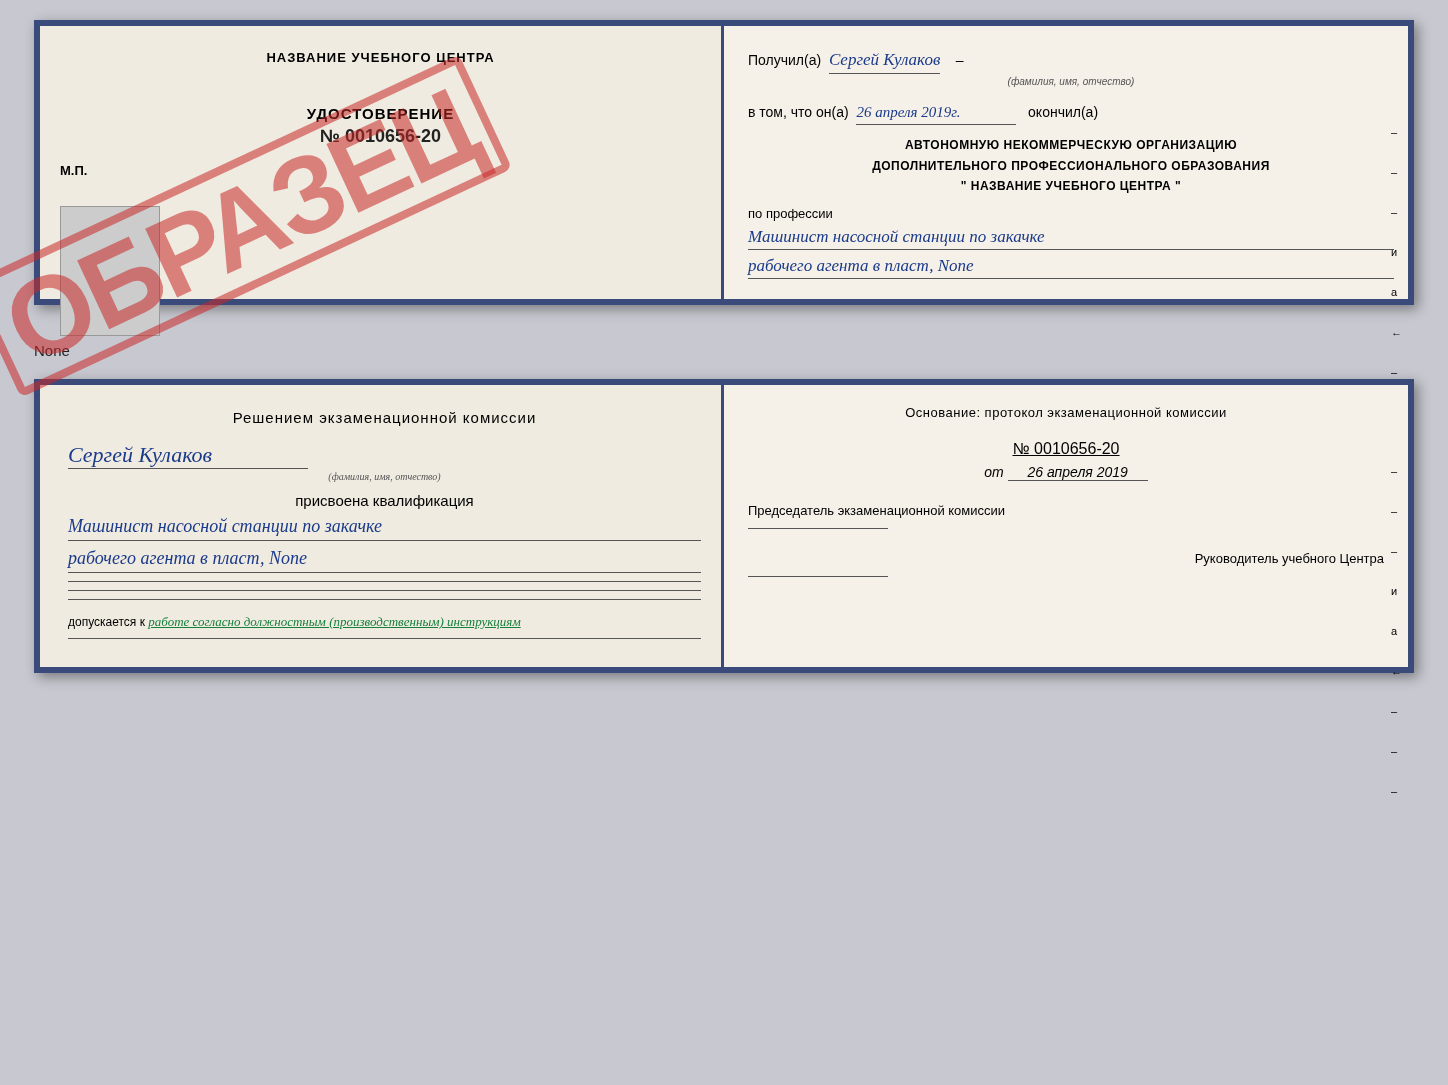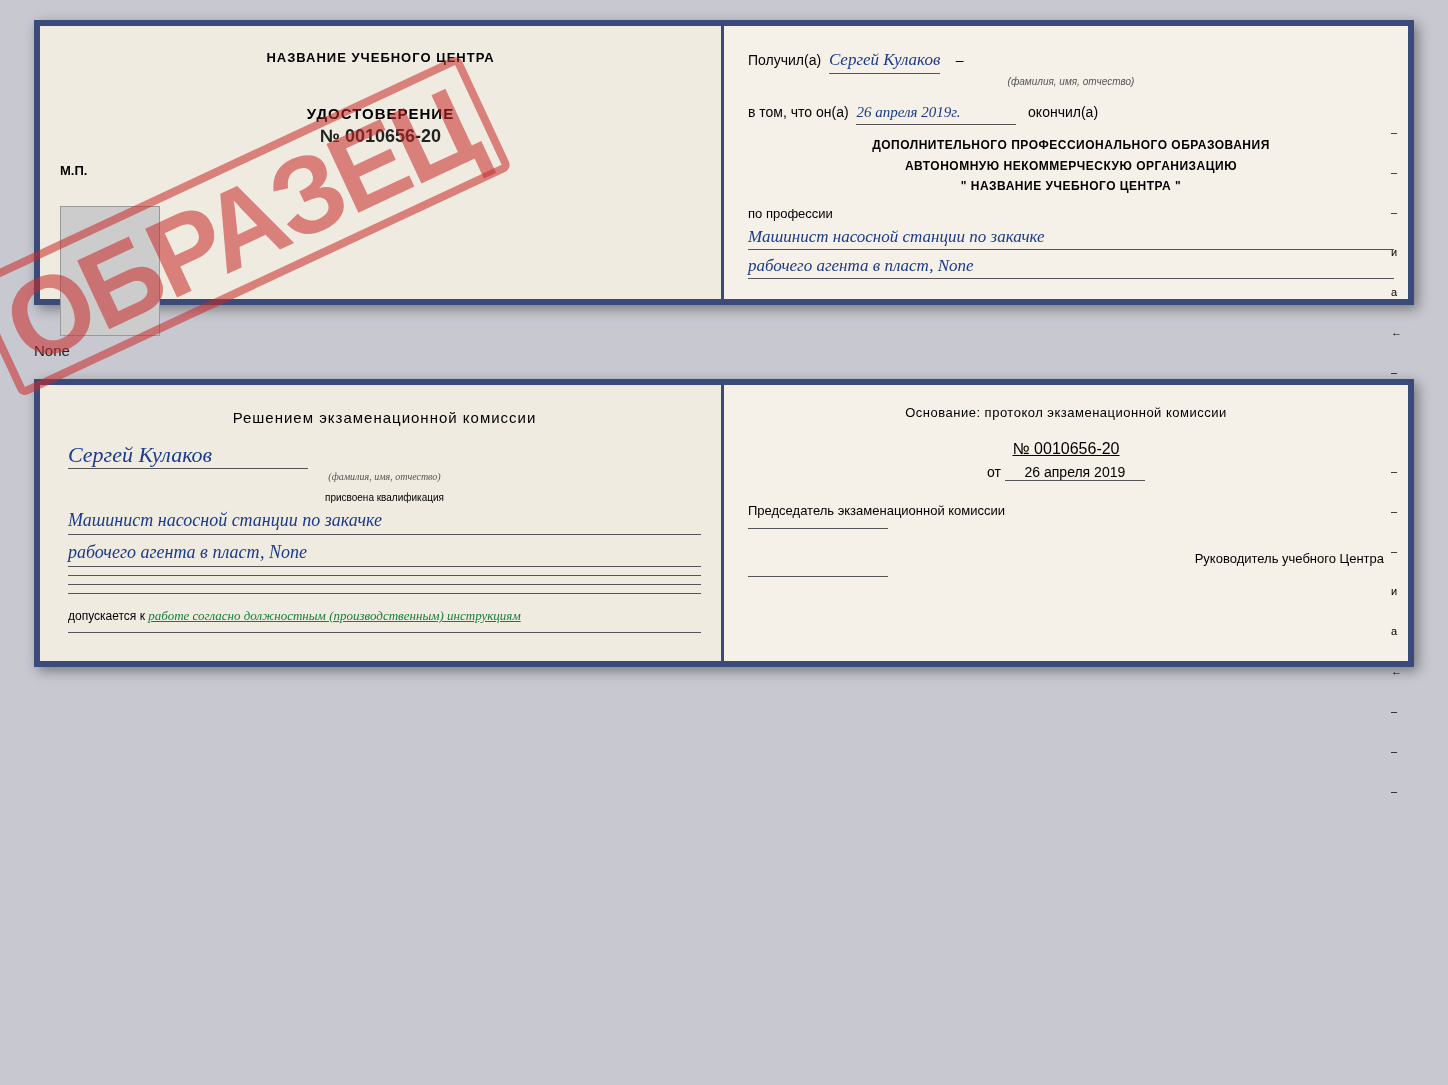--- a/index.html
+++ b/index.html
@@ -250,21 +250,21 @@
 
     .fio-label {
       font-size: 10px;
       color: #555;
       font-style: italic;
       text-align: center;
       display: block;
     }
 
     .kvalif-label {
-      font-size: 10px;
+      font-size: 15px;
       font-family: Arial, sans-serif;
       text-align: center;
       margin: 10px 0 4px 0;
     }
 
     .profession-hand-bottom {
       font-style: italic;
       font-size: 18px;
       color: #1a3a8a;
       font-family: 'Segoe Script', 'Brush Script MT', cursive;
@@ -308,20 +308,21 @@
       text-align: center;
       margin-bottom: 6px;
       text-decoration: underline;
     }
 
     .date-row {
       font-size: 14px;
       font-family: Arial, sans-serif;
       text-align: center;
       margin-bottom: 20px;
+      font-style: italic;
     }
 
     .date-underline {
       display: inline-block;
       border-bottom: 1px solid #555;
       min-width: 140px;
     }
 
     .signature-section {
       margin-top: 14px;
@@ -379,22 +380,22 @@
       <span class="small-label">(фамилия, имя, отчество)</span>
     </div>
 
     <div class="right-row" style="margin-top:10px;">
       <span>в том, что он(а)</span>&nbsp;
       <span class="handwritten" style="font-size:15px; min-width:160px;">26 апреля 2019г.</span>&nbsp;&nbsp;
       <span>окончил(а)</span>
     </div>
 
     <div class="right-center-block">
+      <div>АВТОНОМНУЮ НЕКОММЕРЧЕСКУЮ ОРГАНИЗАЦИЮ</div>
       <div>ДОПОЛНИТЕЛЬНОГО ПРОФЕССИОНАЛЬНОГО ОБРАЗОВАНИЯ</div>
-      <div>АВТОНОМНУЮ НЕКОММЕРЧЕСКУЮ ОРГАНИЗАЦИЮ</div>
       <div>"  НАЗВАНИЕ УЧЕБНОГО ЦЕНТРА  "</div>
     </div>
 
     <div class="profession-block">
       <span>по профессии</span>
       <span class="profession-handwritten">Машинист насосной станции по закачке</span>
       <span class="profession-handwritten">рабочего агента в пласт, None</span>
     </div>
 
     <div class="right-side-marks">

